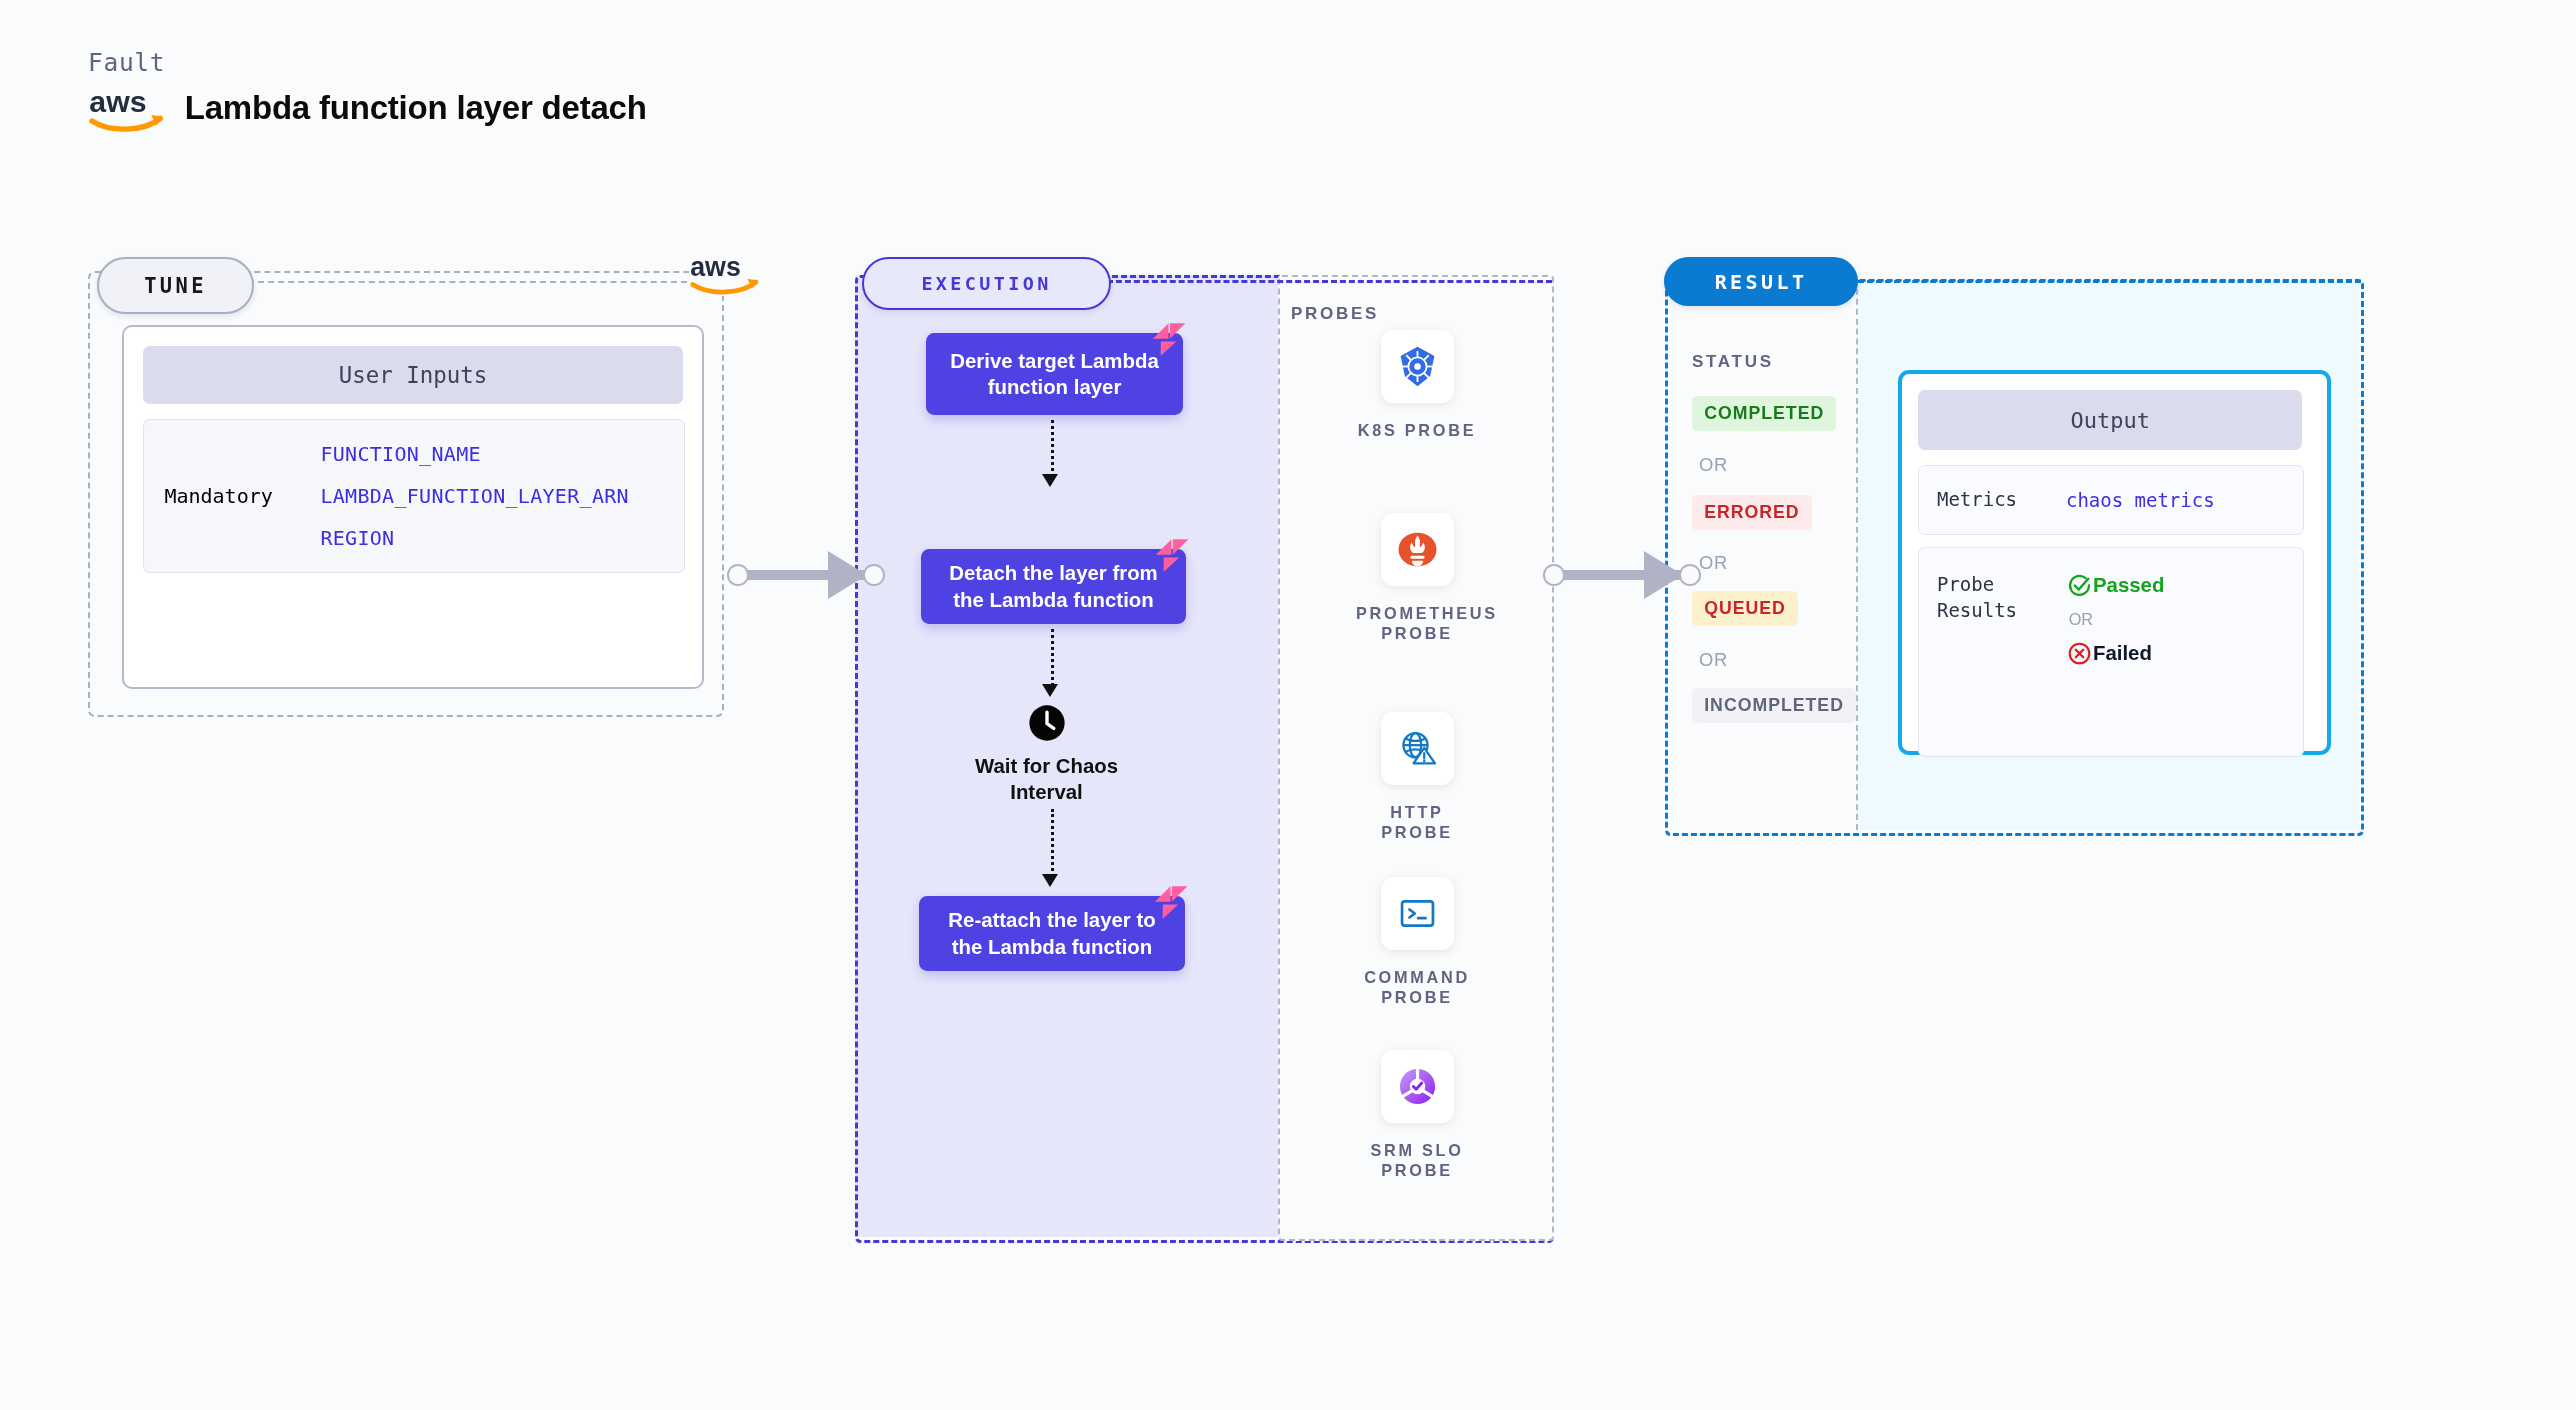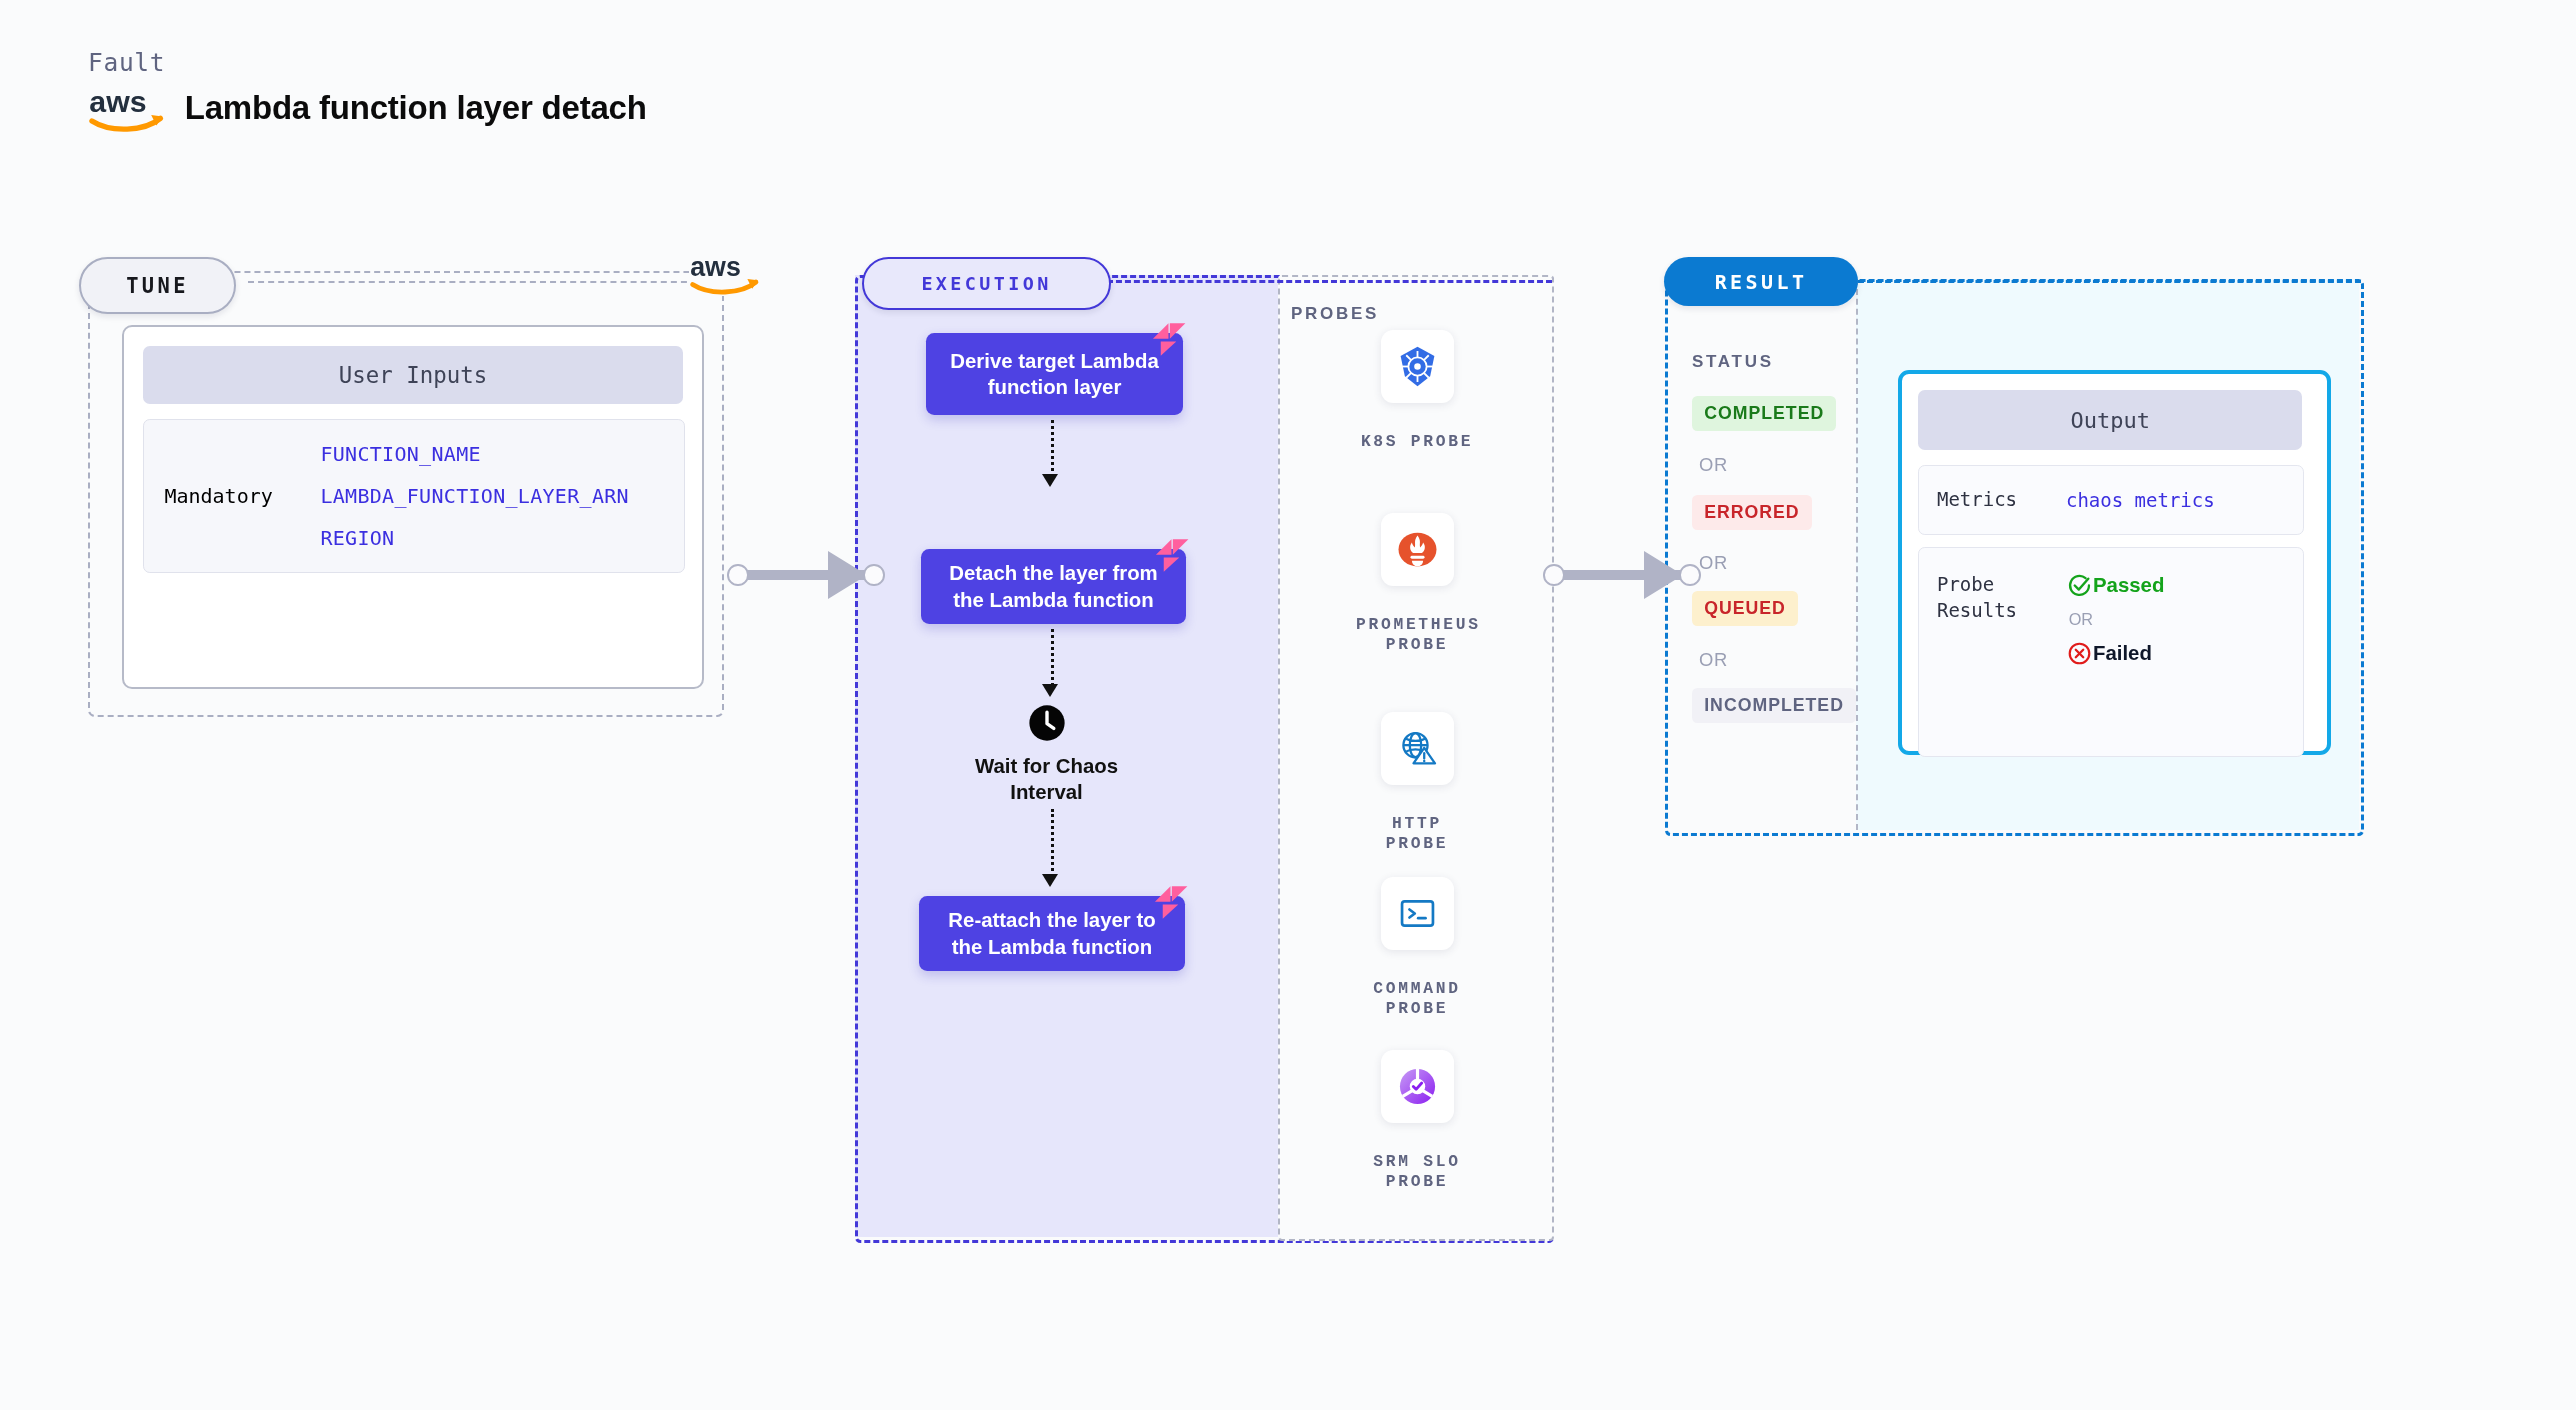--- a/index.html
+++ b/index.html
@@ -33,21 +33,21 @@
   .pill span{
     font-family:"DejaVu Sans Mono","Liberation Mono",monospace;
     font-weight:bold;letter-spacing:3.4px;
   }
 
   
   #tune-box{
     position:absolute;left:88px;top:271px;width:632px;height:442px;
     border:2.7px dashed #a9aec2;border-radius:6.8px;background:transparent;
   }
-  #tune-pill{left:79px;top:257px;width:153px;height:53px;
+  #tune-pill{left:97px;top:257px;width:153px;height:53px;
     background:#f1f2f7;border:2px solid #a9aec2;}
   #tune-pill span{font-size:20.4px;color:#17181d;}
   #tune-dashline{
     position:absolute;left:248px;top:281px;width:449px;height:0;
     border-top:2.7px dashed #a9aec2;z-index:4;
   }
   #aws-logo-small{position:absolute;left:689px;top:250px;width:73px;height:46px;
     background:#fafbfc;z-index:5;}
 
   #inputs-card{
@@ -120,22 +120,22 @@
     position:absolute;left:1291px;top:304px;font-size:17px;color:#5f6480;
     font-family:"Liberation Sans",sans-serif;font-weight:bold;letter-spacing:2.7px;
   }
   .probe{position:absolute;left:1356px;width:122px;text-align:center;}
   .probe-icon{
     width:73px;height:73px;margin:0 auto;background:#ffffff;border-radius:12.2px;
     box-shadow:0 2px 8.2px rgba(40,40,80,.10);
     display:flex;align-items:center;justify-content:center;
   }
   .probe-name{
-    margin-top:29px;font-size:16.3px;color:#5f6480;font-weight:bold;
-    letter-spacing:2.7px;line-height:1.22;font-family:Liberation Mono, monospace;
+    margin-top:18px;font-size:16.3px;color:#5f6480;font-weight:bold;
+    letter-spacing:2.7px;line-height:1.22;
   }
 
   
   .step{
     position:absolute;background:#4e42e3;border-radius:8.2px;
     display:flex;align-items:center;justify-content:center;text-align:center;
     box-shadow:0 4.1px 11px rgba(60,50,190,.22);
   }
   .step span{
     color:#fff;font-size:20.4px;font-weight:bold;line-height:1.28;padding:0 15px;

